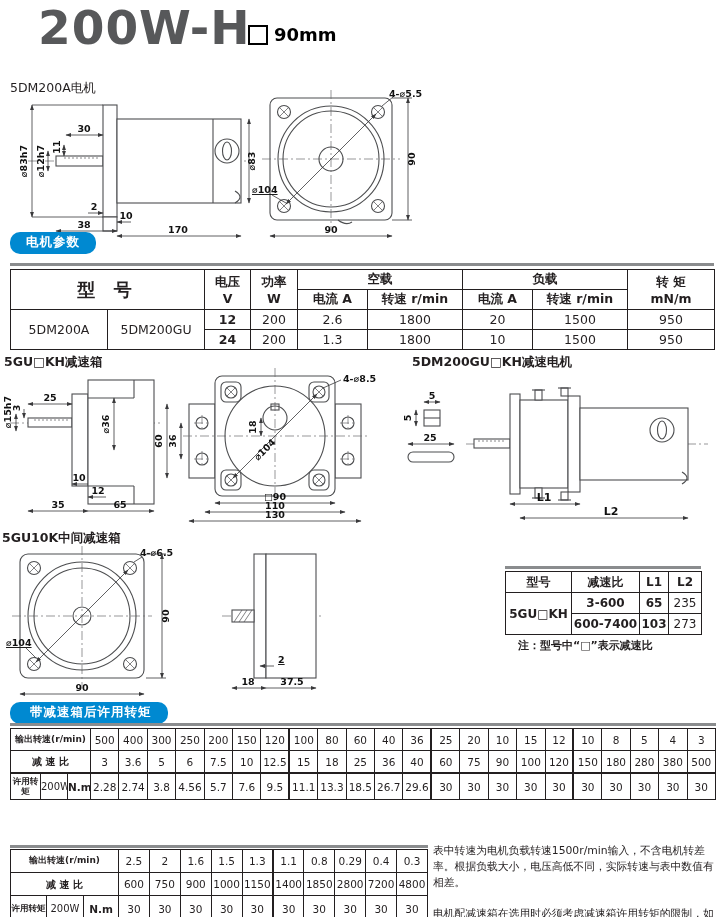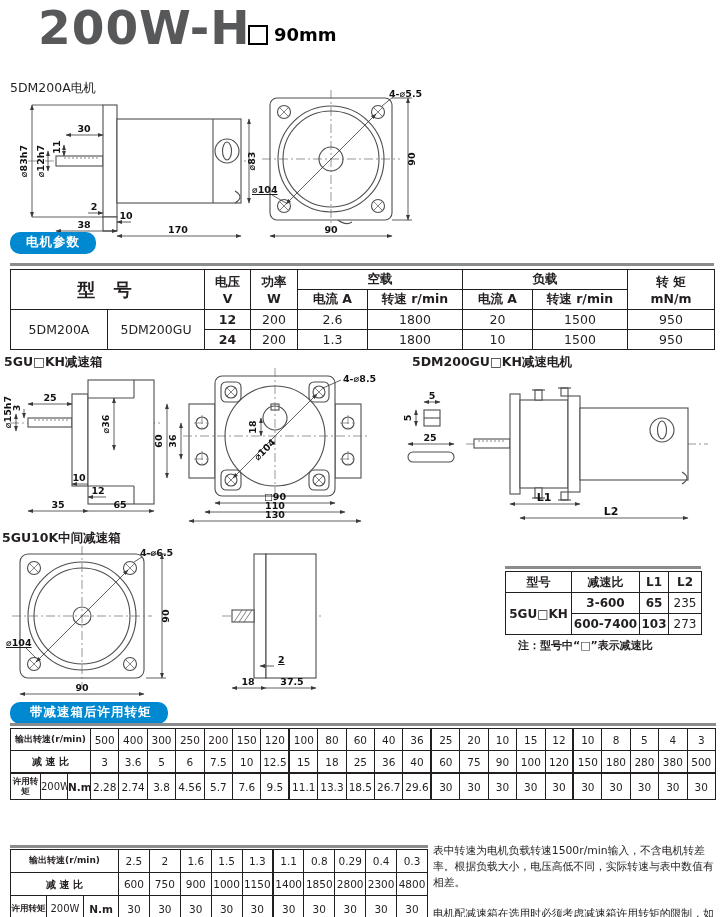--- a/index.html
+++ b/index.html
@@ -538,21 +538,21 @@
     <tr>
       <td class="lbl">减 速 比</td>
     <td>600</td>
           <td>750</td>
           <td>900</td>
           <td>1000</td>
           <td class="grp">1150</td>
           <td>1400</td>
           <td>1850</td>
           <td>2800</td>
-          <td>2300</td>
+          <td>7200</td>
           <td>4800</td>
         </tr>
   </tbody>
     </table>
   <table class="abs tq tq-row3 t-outer" style="left:10px;top:895px;width:418px;">
     <colgroup>
         <col style="width:36px">
         <col style="width:37px">
         <col style="width:35px">
       </colgroup>

